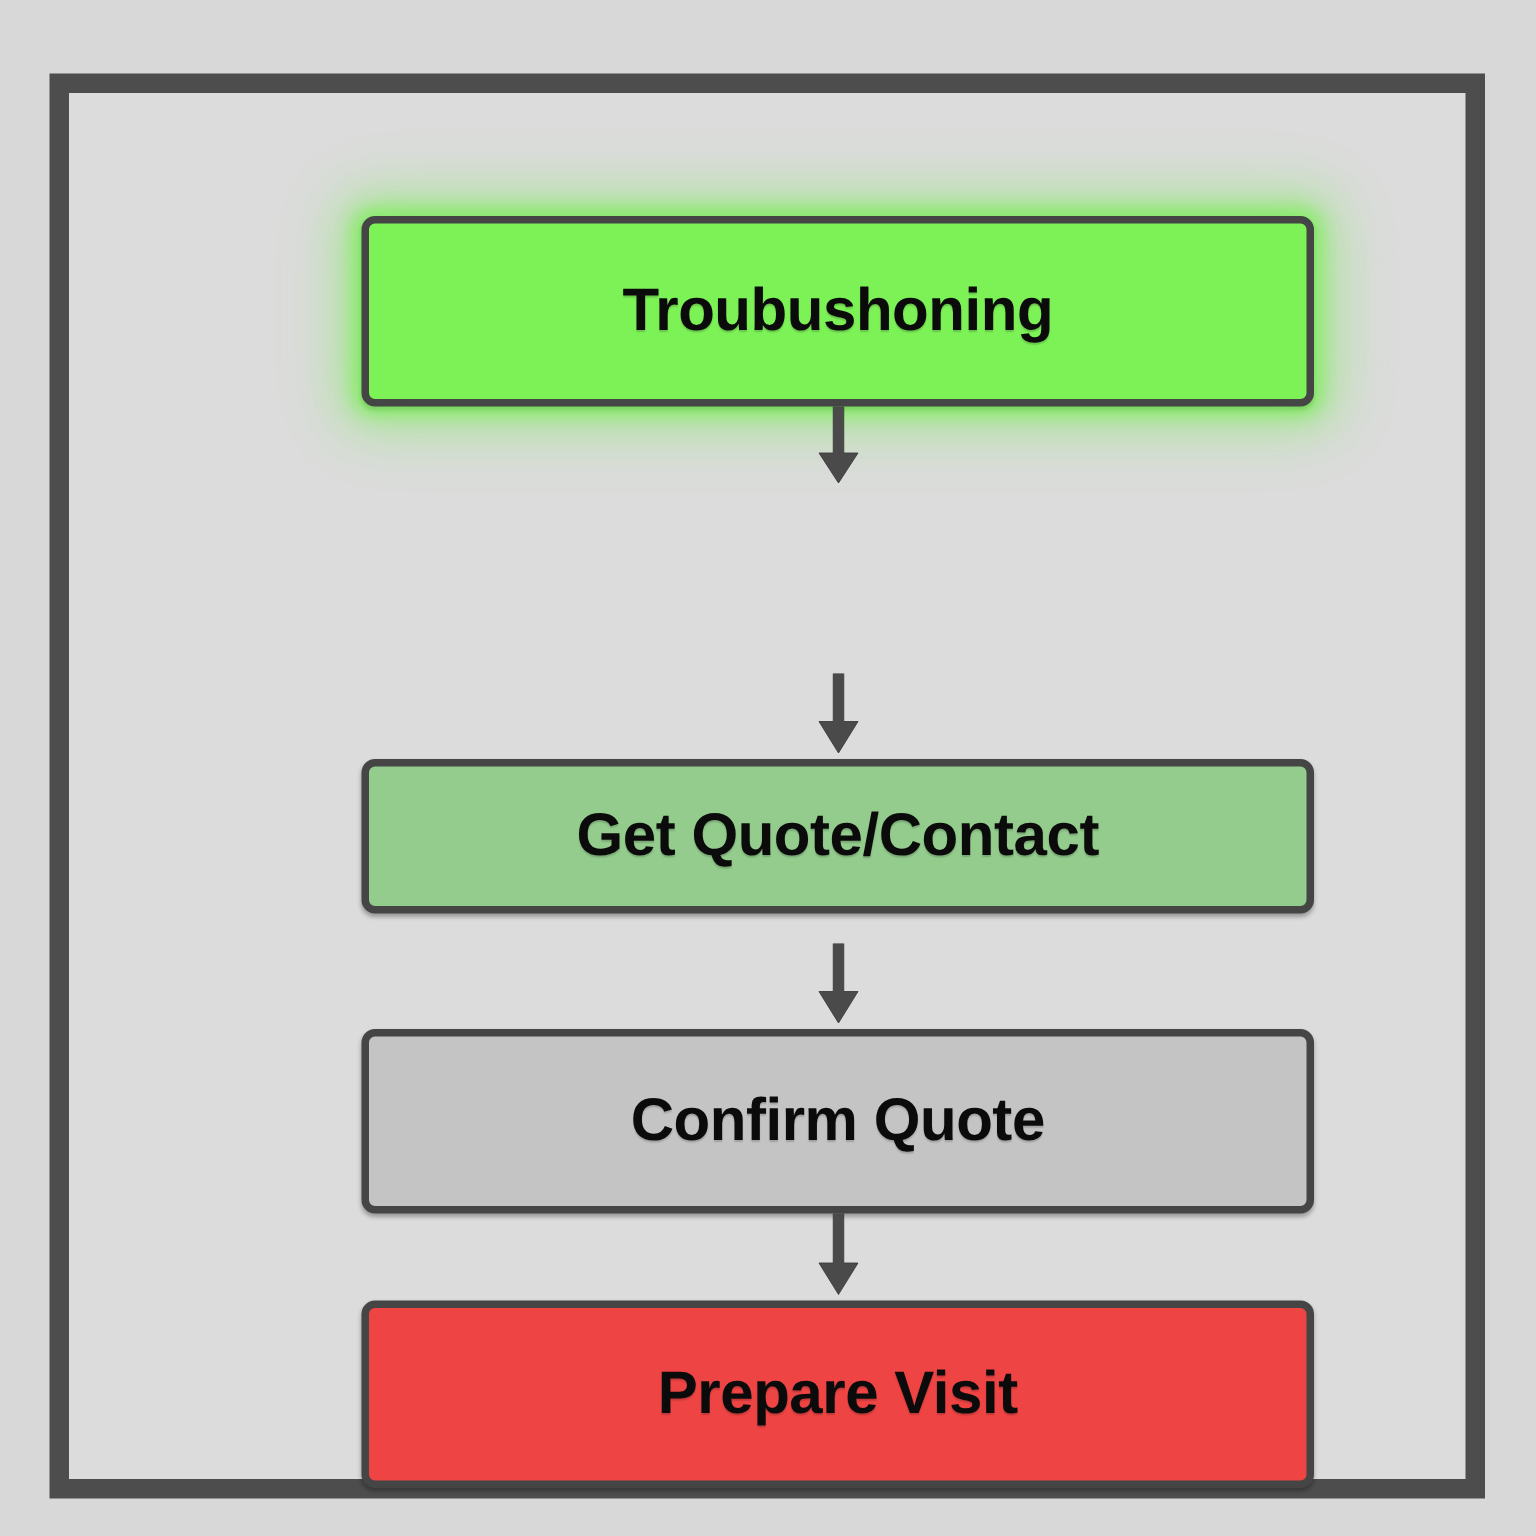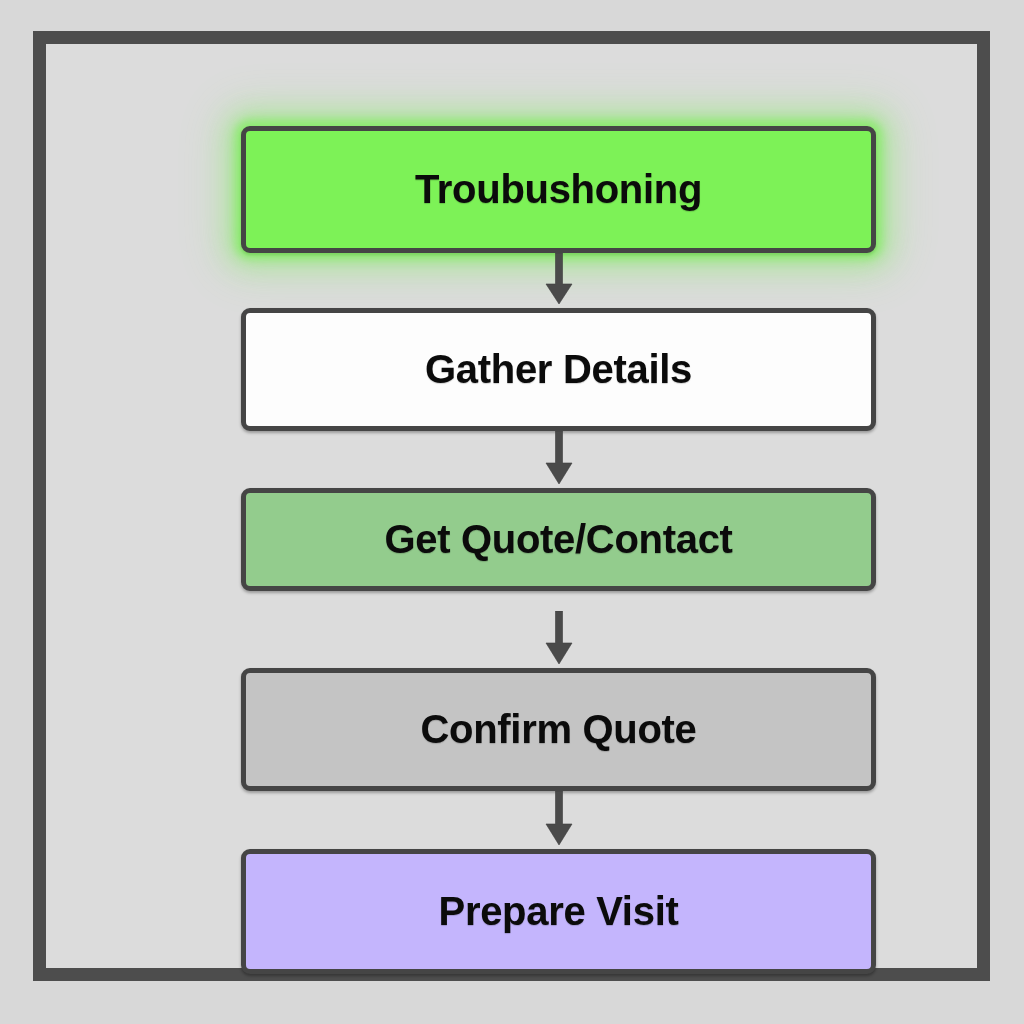--- a/index.html
+++ b/index.html
@@ -19,21 +19,21 @@
     position: relative;
     width: 1024px;
     height: 1024px;
     background: #d8d8d8;
   }
 
   
   #outer-frame {
     position: absolute;
     left: 33px;
-    top: 31px;
+    top: 49px;
     width: 957px;
     height: 950px;
     box-sizing: border-box;
     border: 13px solid #4d4d4d;
     background: #dcdcdc;
   }
 
   
   #flow-column {
     position: absolute;
@@ -95,21 +95,21 @@
   #node-3 {
     top: 542px;
     height: 123px;
     background: #c4c4c4;
   }
 
   
   #node-4 {
     top: 723px;
     height: 125px;
-    background: #c4b5fd;
+    background: #ef4444;
   }
 
   
   .flow-arrow {
     position: absolute;
     left: 50%;
     transform: translateX(-50%);
     width: 40px;
     overflow: visible;
   }
@@ -132,23 +132,20 @@
       <div class="flow-node" id="node-0">
         <span class="node-label">Troubushoning</span>
       </div>
 
       <div class="flow-arrow" id="arrow-0">
         <svg width="40" height="55" viewBox="0 0 40 55" aria-hidden="true">
           <path d="M16.5 0 H23.5 V31 H33 L20 51 L7 31 H16.5 Z" fill="#4a4a4a" stroke="#3d3d3d" stroke-width="0.6"></path>
         </svg>
       </div>
 
-      <div class="flow-node" id="node-1">
-        <span class="node-label">Gather Details</span>
-      </div>
 
       <div class="flow-arrow" id="arrow-1">
         <svg width="40" height="57" viewBox="0 0 40 57" aria-hidden="true">
           <path d="M16.5 0 H23.5 V32 H33 L20 53 L7 32 H16.5 Z" fill="#4a4a4a" stroke="#3d3d3d" stroke-width="0.6"></path>
         </svg>
       </div>
 
       <div class="flow-node" id="node-2">
         <span class="node-label">Get Quote/Contact</span>
       </div>

